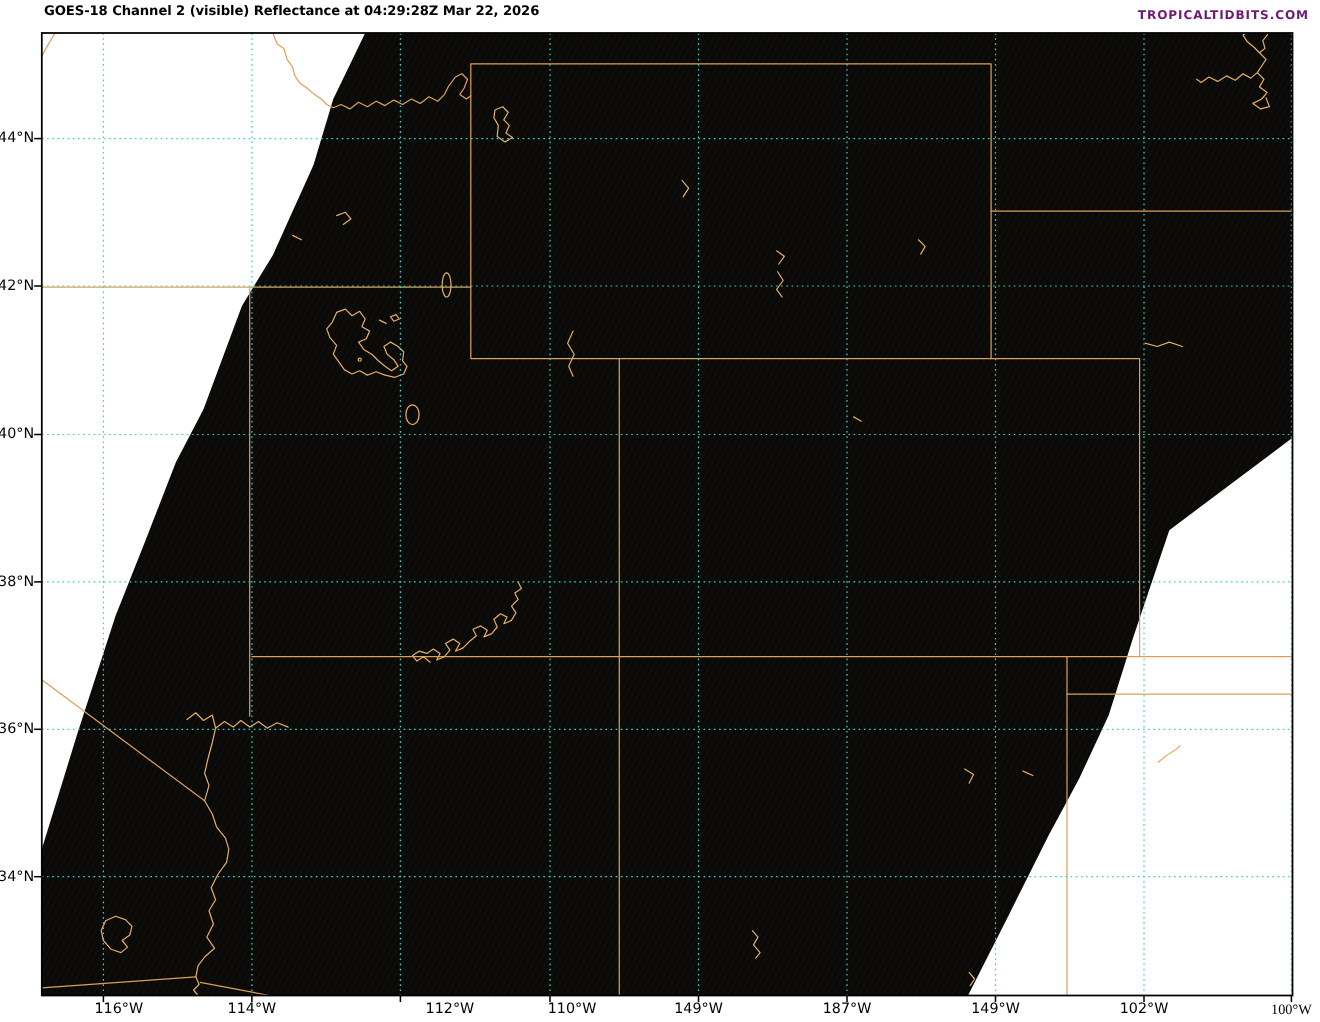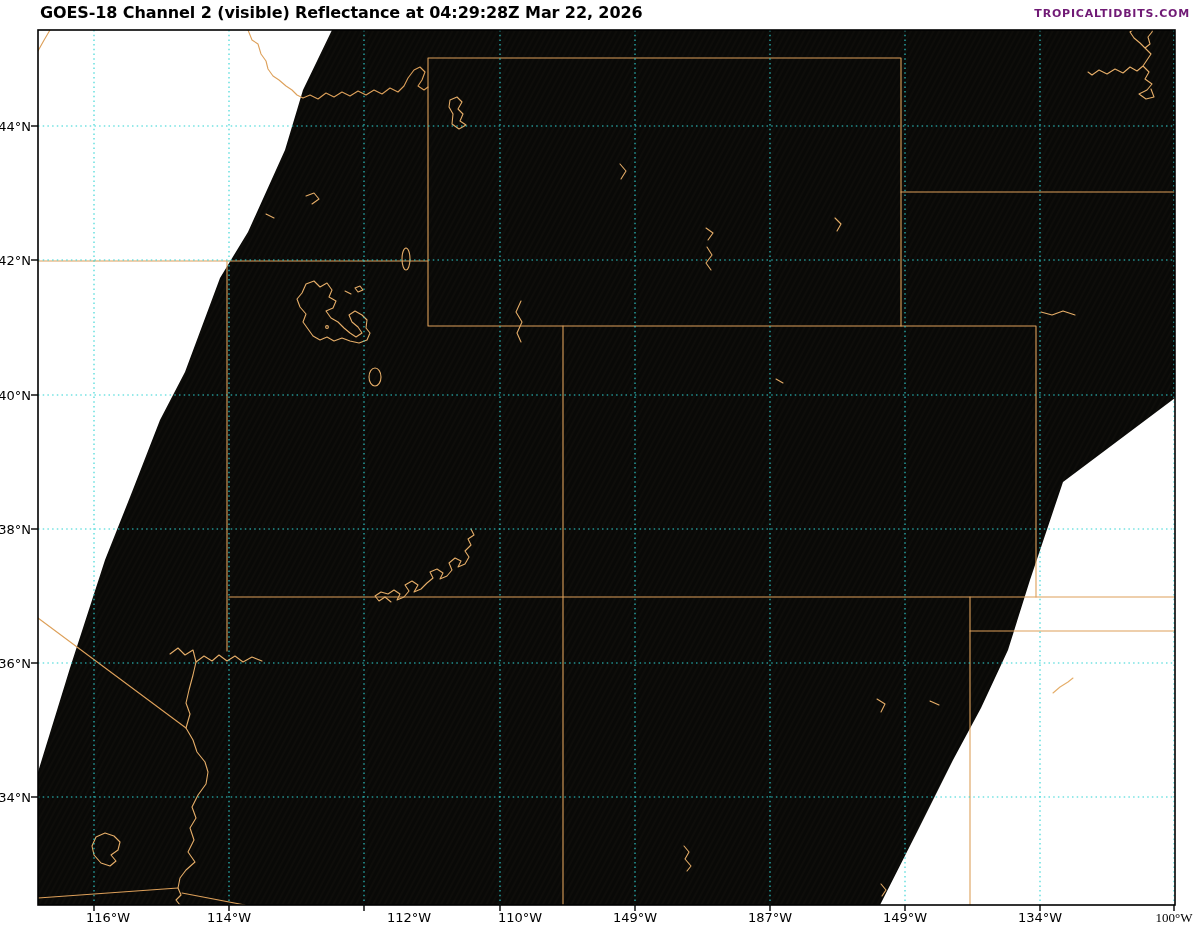--- a/index.html
+++ b/index.html
@@ -1,18 +1,18 @@
 <!DOCTYPE html>
 <html><head>
 <meta charset="utf-8">
 <style>
   html,body{margin:0;padding:0;background:#fff;}
   #stage{position:relative;width:1200px;height:929px;background:#fff;overflow:hidden;
          font-family:"DejaVu Sans","Liberation Sans",sans-serif;}
-  #map-title{position:absolute;left:40px;top:3px;font-size:16px;font-weight:bold;color:#000;
+  #map-title{position:absolute;left:40px;top:3px;font-size:12px;font-weight:bold;color:#000;
              letter-spacing:-0.1px;white-space:nowrap;}
   #site-watermark{position:absolute;right:10px;top:7px;font-size:11px;font-weight:bold;color:#701a75;
              letter-spacing:0.8px;white-space:nowrap;}
   svg{position:absolute;left:0;top:0;}
   .axis-label{position:absolute;font-size:13px;color:#000;white-space:nowrap;}
   .lon-label{transform:translateX(-50%);}
   .lat-label{transform:translate(-100%,-50%);}
 </style>
 </head>
 <body>
@@ -127,21 +127,21 @@
   </svg>
 
   <div id="axis-labels">
       <span class="axis-label lon-label" style="left: 94px; top: 910px; margin-left: 14px;">116°W</span>
       <span class="axis-label lon-label" style="left: 229px; top: 910px;">114°W</span>
       <span class="axis-label lon-label" style="left: 364px; top: 910px; margin-left: 45px;">112°W</span>
       <span class="axis-label lon-label" style="left: 500px; top: 910px; margin-left: 20px;">110°W</span>
       <span class="axis-label lon-label" style="left: 635px; top: 910px;">149°W</span>
       <span class="axis-label lon-label" style="left: 770px; top: 910px;">187°W</span>
       <span class="axis-label lon-label" style="left: 905px; top: 910px;">149°W</span>
-      <span class="axis-label lon-label" style="left: 1040px; top: 910px;">134°W</span>
+      <span class="axis-label lon-label" style="left: 1040px; top: 910px;">102°W</span>
       <span class="axis-label lon-label" style="left: 1174px; top: 910px; font-family: Liberation Serif, serif;">100°W</span>
       <span class="axis-label lat-label" style="left: 31px; top: 126px;">44°N</span>
       <span class="axis-label lat-label" style="left: 31px; top: 260px;">42°N</span>
       <span class="axis-label lat-label" style="left: 31px; top: 395px;">40°N</span>
       <span class="axis-label lat-label" style="left: 31px; top: 529px;">38°N</span>
       <span class="axis-label lat-label" style="left: 31px; top: 663px;">36°N</span>
       <span class="axis-label lat-label" style="left: 31px; top: 797px;">34°N</span>
     </div>
 </div>
 

